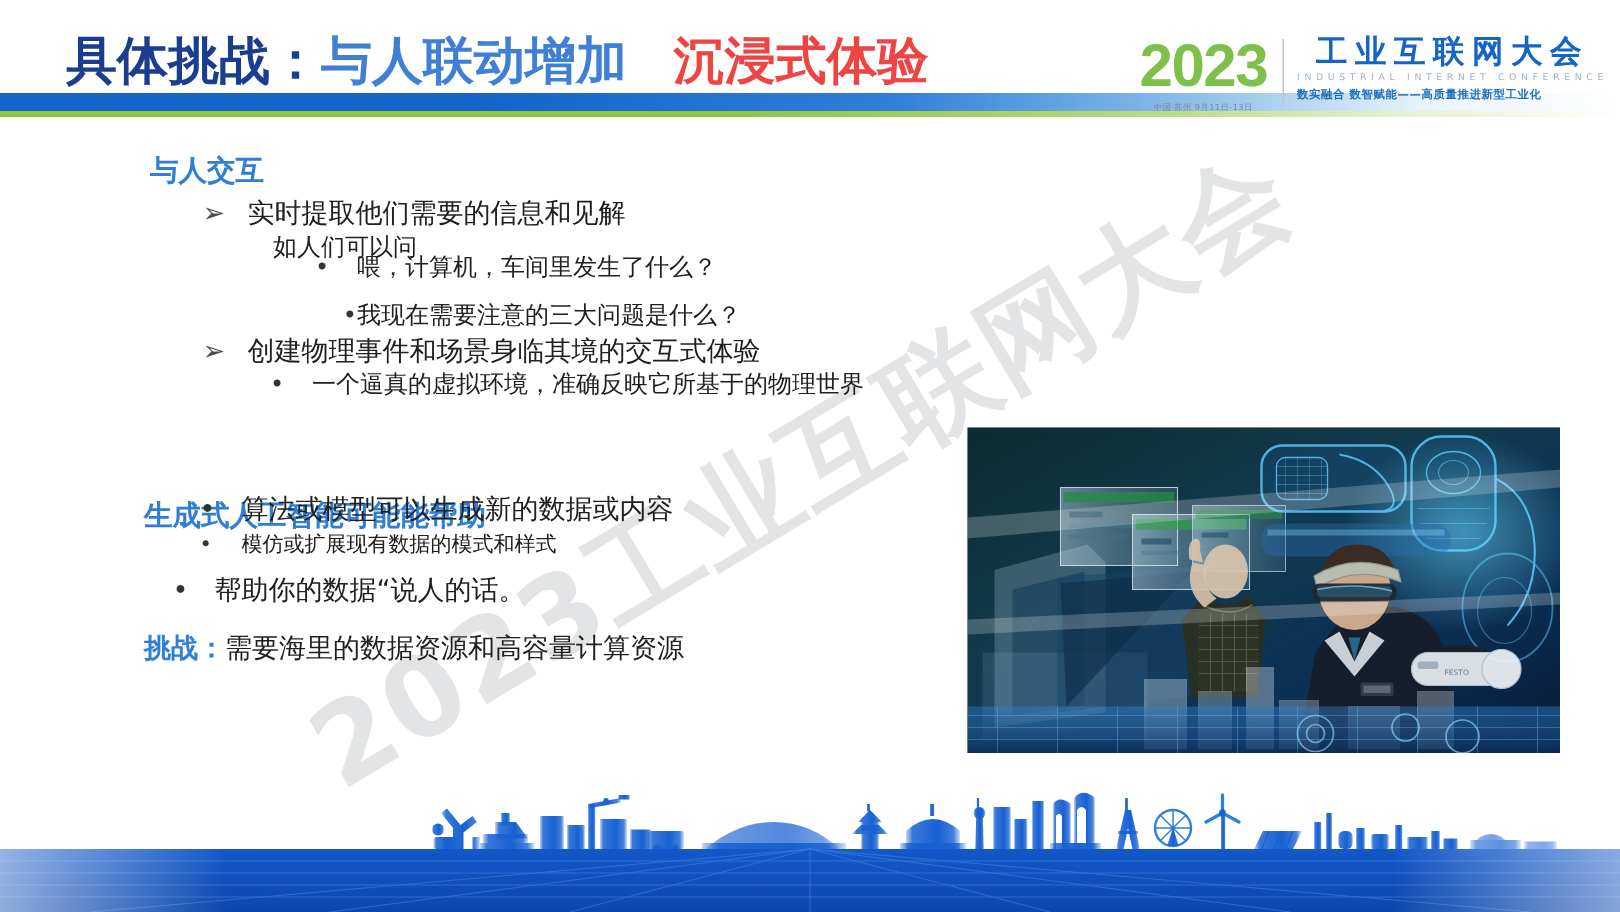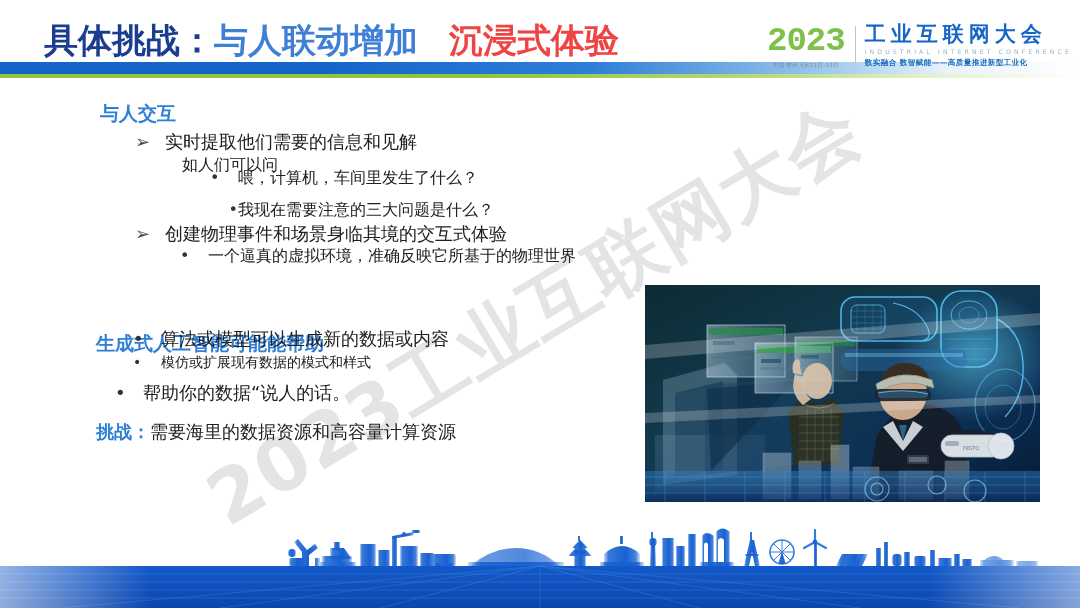--- a/index.html
+++ b/index.html
@@ -57,37 +57,38 @@
   .logo{
     position:absolute;right:8px;top:24px;
     display:flex;align-items:flex-start;
     z-index:8;
   }
   .logo-left{
     display:flex;flex-direction:column;align-items:center;
     padding-right:10px;
   }
   .logo-year{
-    font-size:34px;font-weight:700;color:#7ec04a;
+    font-size:40px;font-weight:700;color:#7ec04a;
     letter-spacing:-1px;line-height:1;
-    font-family:Liberation Mono, monospace;
+    font-family:Liberation Sans, sans-serif;
   }
   .logo-date{
     font-size:5.5px;color:#7a8a96;margin-top:4px;letter-spacing:.3px;
     white-space:nowrap;
     font-family:"DejaVu Sans",sans-serif;
   }
   .logo-divider{
     width:1px;background:#b9c6d2;align-self:stretch;margin:2px 9px 4px 0;
   }
   .logo-right{display:flex;flex-direction:column;}
   .logo-cn{
     font-size:21px;font-weight:700;color:#1565c9;letter-spacing:5px;
     line-height:1;white-space:nowrap;
     font-family:"DejaVu Sans",sans-serif;
+    text-align:center;
   }
   .logo-en{
     font-size:6.2px;color:#9fb3c4;letter-spacing:3.1px;margin-top:3px;
     white-space:nowrap;
     font-family:"DejaVu Sans",sans-serif;
   }
   .logo-sub{
     font-size:7.6px;font-weight:700;color:#1d6fc0;letter-spacing:.4px;margin-top:3px;
     white-space:nowrap;
     font-family:"DejaVu Sans",sans-serif;

